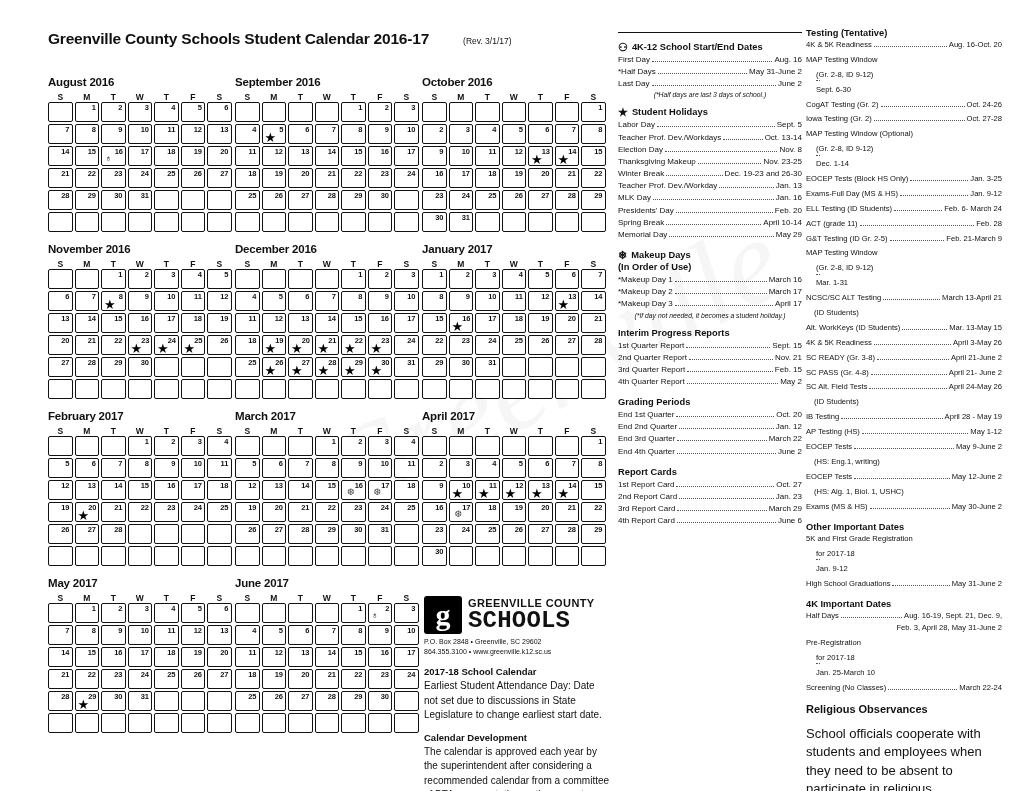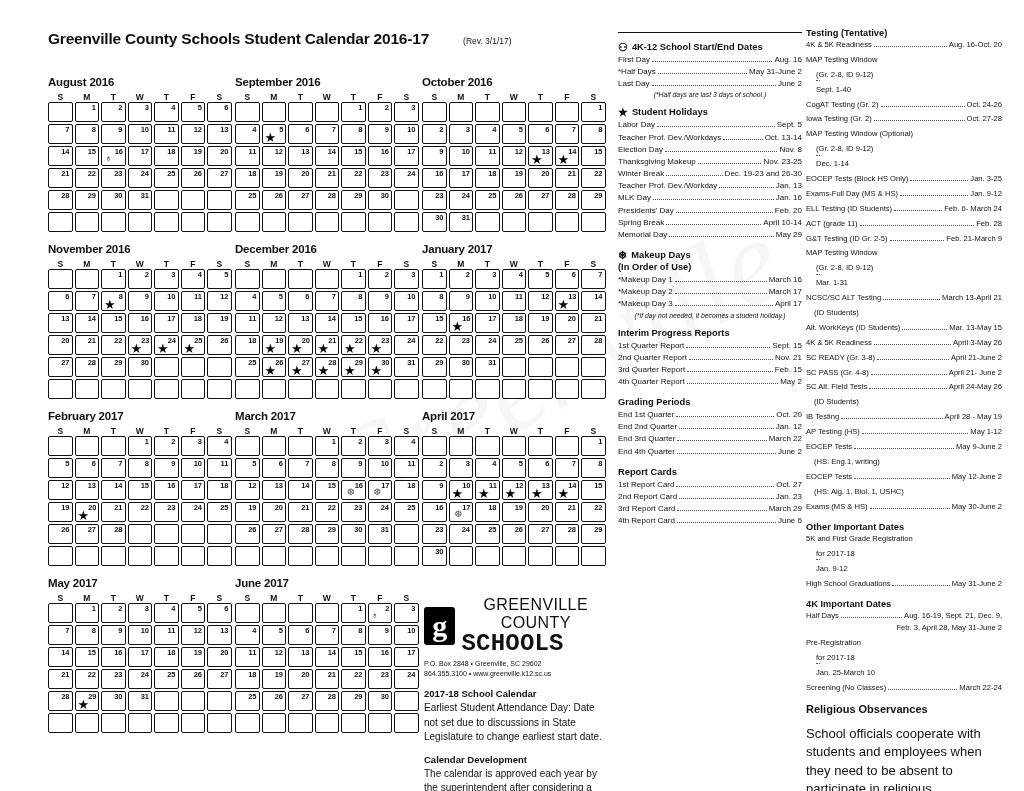--- a/index.html
+++ b/index.html
@@ -55,21 +55,21 @@
   
   .logo-block { position:absolute; left:424px; top:596px; width:186px; }
   .logo-row { display:flex; align-items:center; }
   .logo-mark {
     width:38px; height:38px; background:#000; color:#fff;
     font-family:"Liberation Serif", serif; font-size:30px; font-weight:bold;
     display:flex; align-items:center; justify-content:center; border-radius:3px;
     line-height:1;
   }
   .logo-text { margin-left:6px; }
-  .logo-l1 { font-size:16px; font-weight:normal; letter-spacing:0.4px;text-align:center; }
+  .logo-l1 { font-size:11px; font-weight:bold; letter-spacing:0.4px; }
   .logo-l2 { font-size:24px; font-weight:bold; letter-spacing:0.2px; line-height:1;font-family:Liberation Mono, monospace; }
   .logo-contact { font-size:7px; margin-top:3px; line-height:1.45; }
   .foot-h { font-size:9.5px; font-weight:bold; margin-top:9px; }
   .foot-p { font-size:10px; line-height:1.45; margin-top:2px; }
 
   
   .col-mid { position:absolute; left:618px; top:28px; width:184px; }
   .big-head { font-size:19px; font-weight:bold; letter-spacing:-0.3px; }
   .rule { border-bottom:1.4px solid #111; margin:4px 0 7px 0; }
   .sec-head { font-size:9.3px; font-weight:bold; margin:9px 0 2px 0; display:flex; align-items:center; gap:4px; }
@@ -1755,21 +1755,21 @@
     <div class="rl" id="list-testing">
         <div class="row">
           <span class="lbl">4K &amp; 5K Readiness</span>
           <span class="dots"></span>
           <span class="val">Aug. 16-Oct. 20</span>
         </div>
         <div class="row">MAP Testing Window</div>
         <div class="row sub">
           <span class="lbl">(Gr. 2-8, ID 9-12)</span>
           <span class="dots"></span>
-          <span class="val">Sept. 1-40</span>
+          <span class="val">Sept. 6-30</span>
         </div>
         <div class="row">
           <span class="lbl">CogAT Testing (Gr. 2)</span>
           <span class="dots"></span>
           <span class="val">Oct. 24-26</span>
         </div>
         <div class="row">
           <span class="lbl">Iowa Testing (Gr. 2)</span>
           <span class="dots"></span>
           <span class="val">Oct. 27-28</span>

